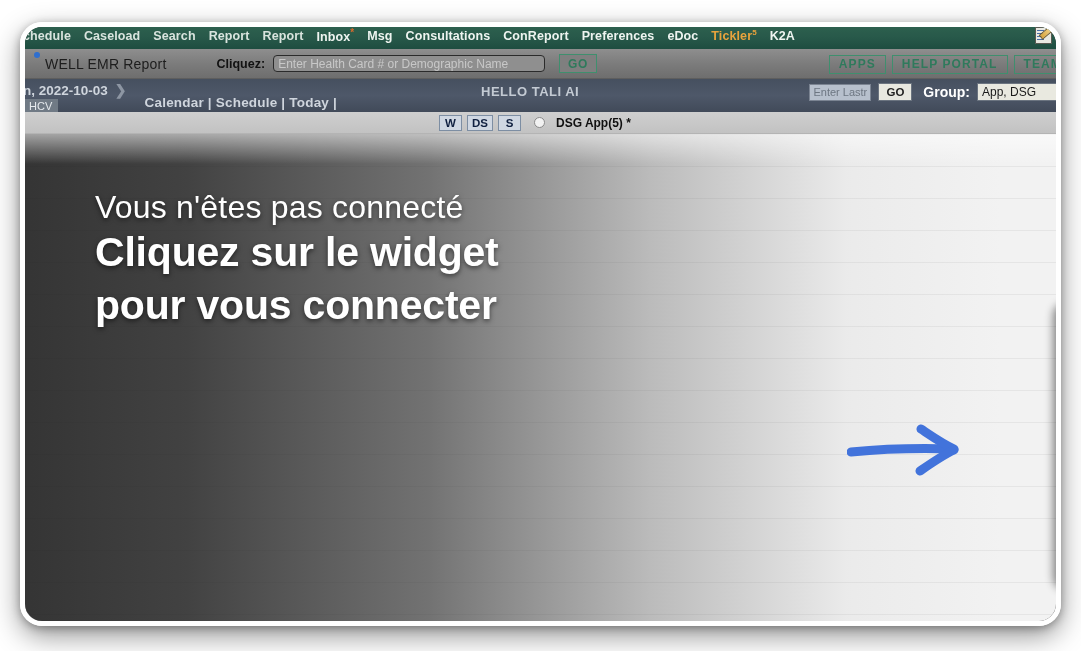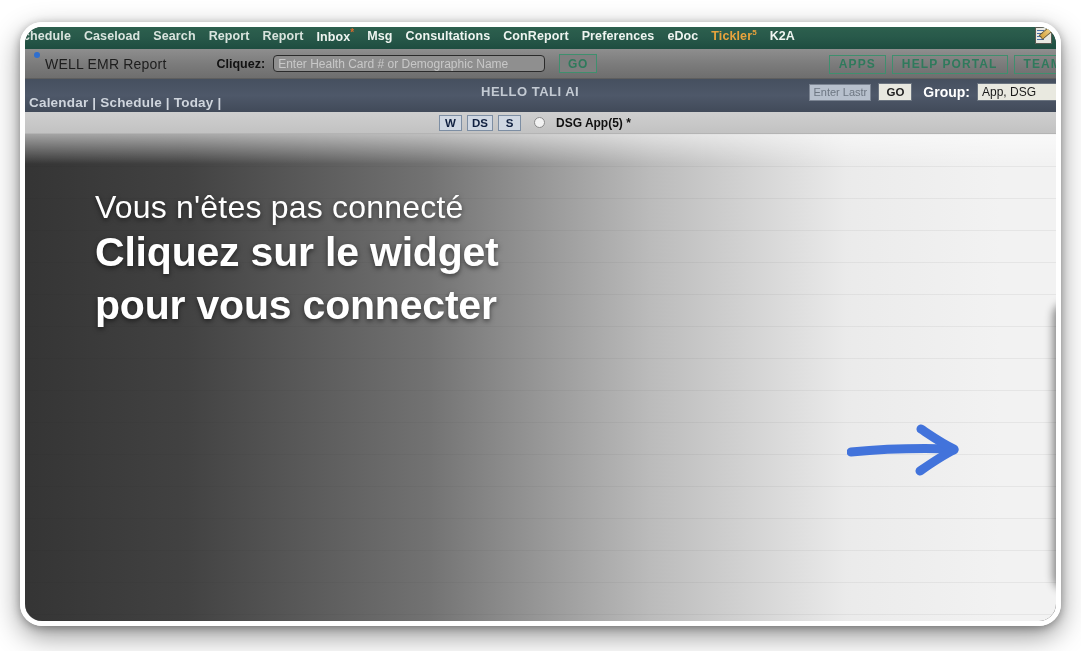--- a/index.html
+++ b/index.html
@@ -417,20 +417,27 @@
       <div id="search-go">GO</div>
 
       <div id="topbuttons">
         <div class="top-btn">APPS</div>
         <div class="top-btn">HELP PORTAL</div>
         <div class="top-btn">TEAMVIEW</div>
       </div>
     </div>
 
     <div id="subnav">
+      <div id="date-block">
+        <div id="date-row">
+          <span id="date-text">n, 2022-10-03</span>
+          <span id="date-chevron">❯</span>
+        </div>
+        <span id="hcv-badge">HCV</span>
+      </div>
       <div id="calendar-links">Calendar | Schedule | Today |</div>
       <div id="hello-tali">HELLO TALI AI</div>
 
       <div id="subnav-right">
         <input id="lastname-input" type="text" placeholder="Enter Lastname" style="">
         <div id="lastname-go">GO</div>
         <span id="group-label">Group:</span>
         <input id="group-select" type="text" readonly="" value="App, DSG" style="">
       </div>
     </div>

